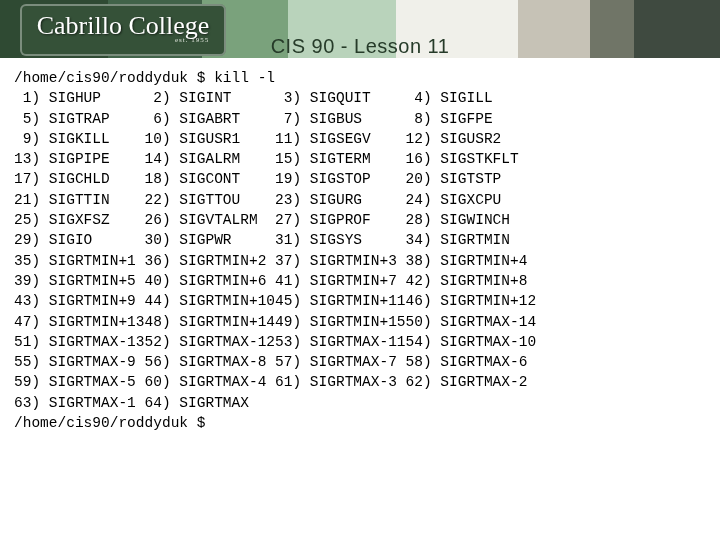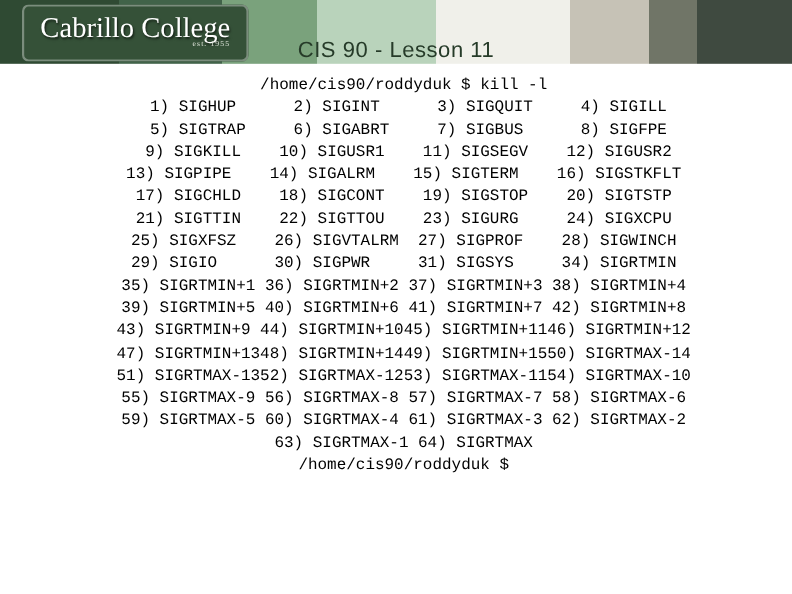--- a/index.html
+++ b/index.html
@@ -84,21 +84,20 @@
   .subtitle .mono {
     font-family: "Courier New", monospace;
   }
   .term {
     font-family: "Courier New", monospace;
     font-size: 14.5px;
     line-height: 1.4;
     white-space: pre;
     color: #000;
     margin-left: 14px;
-    text-align: center;
   }
 </style>
 </head>
 <body>
 
 <div class="header">
   <div class="logo">
     <div class="logo-wrap">
       <span class="logo-text">Cabrillo College</span>
       <span class="logo-sub">est. 1955</span>

